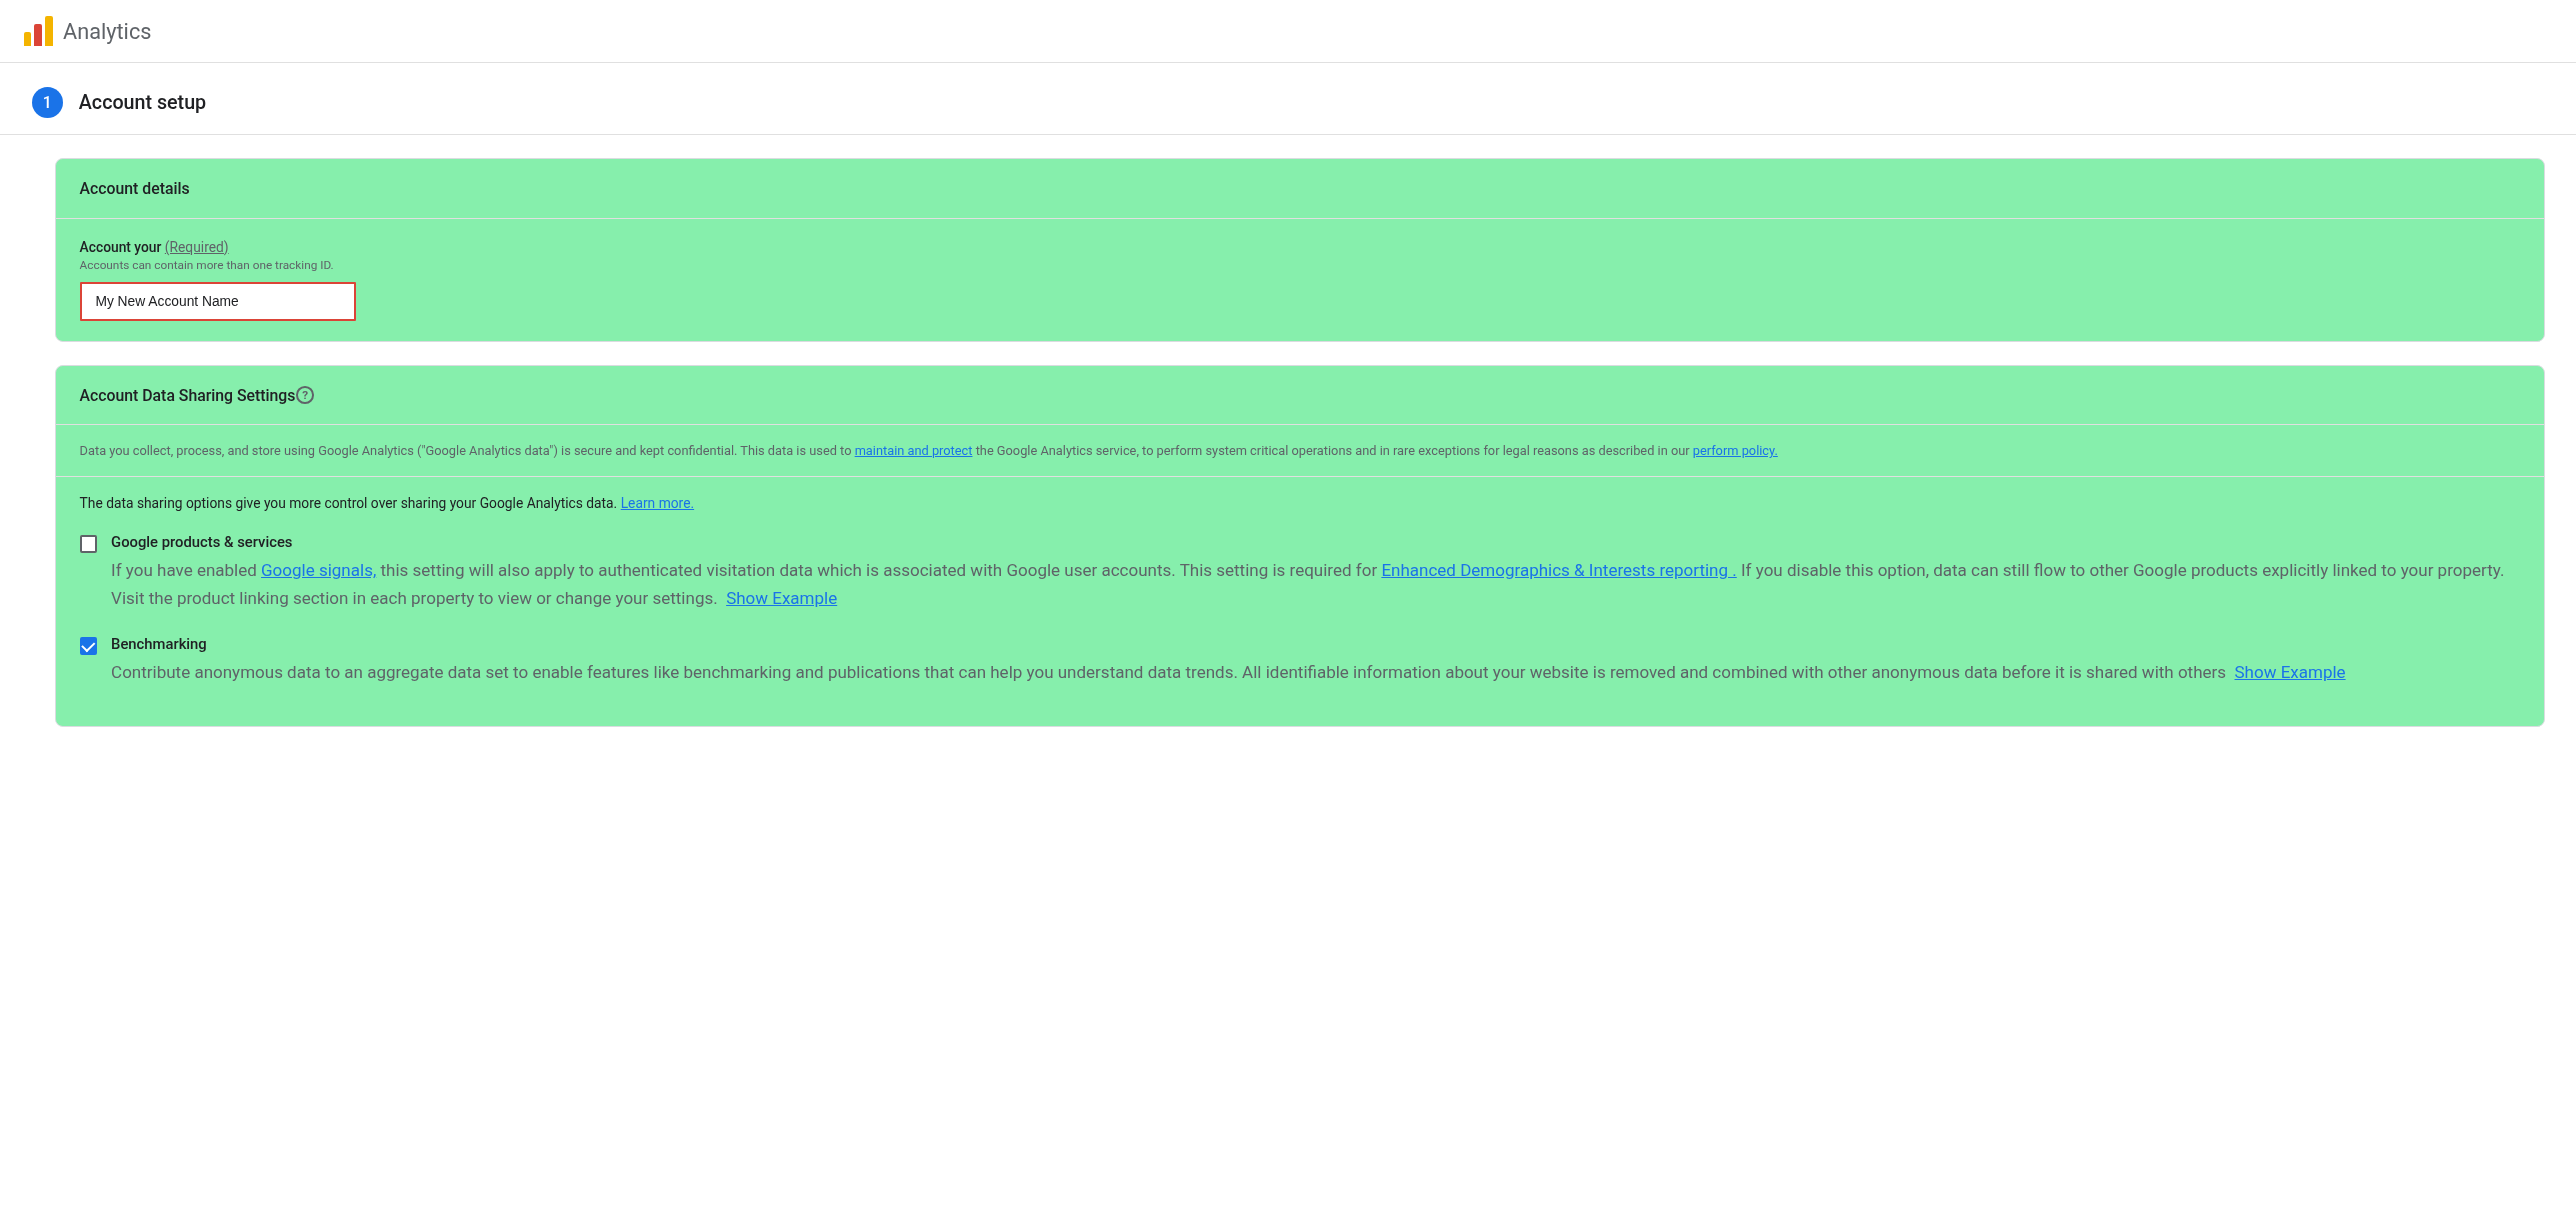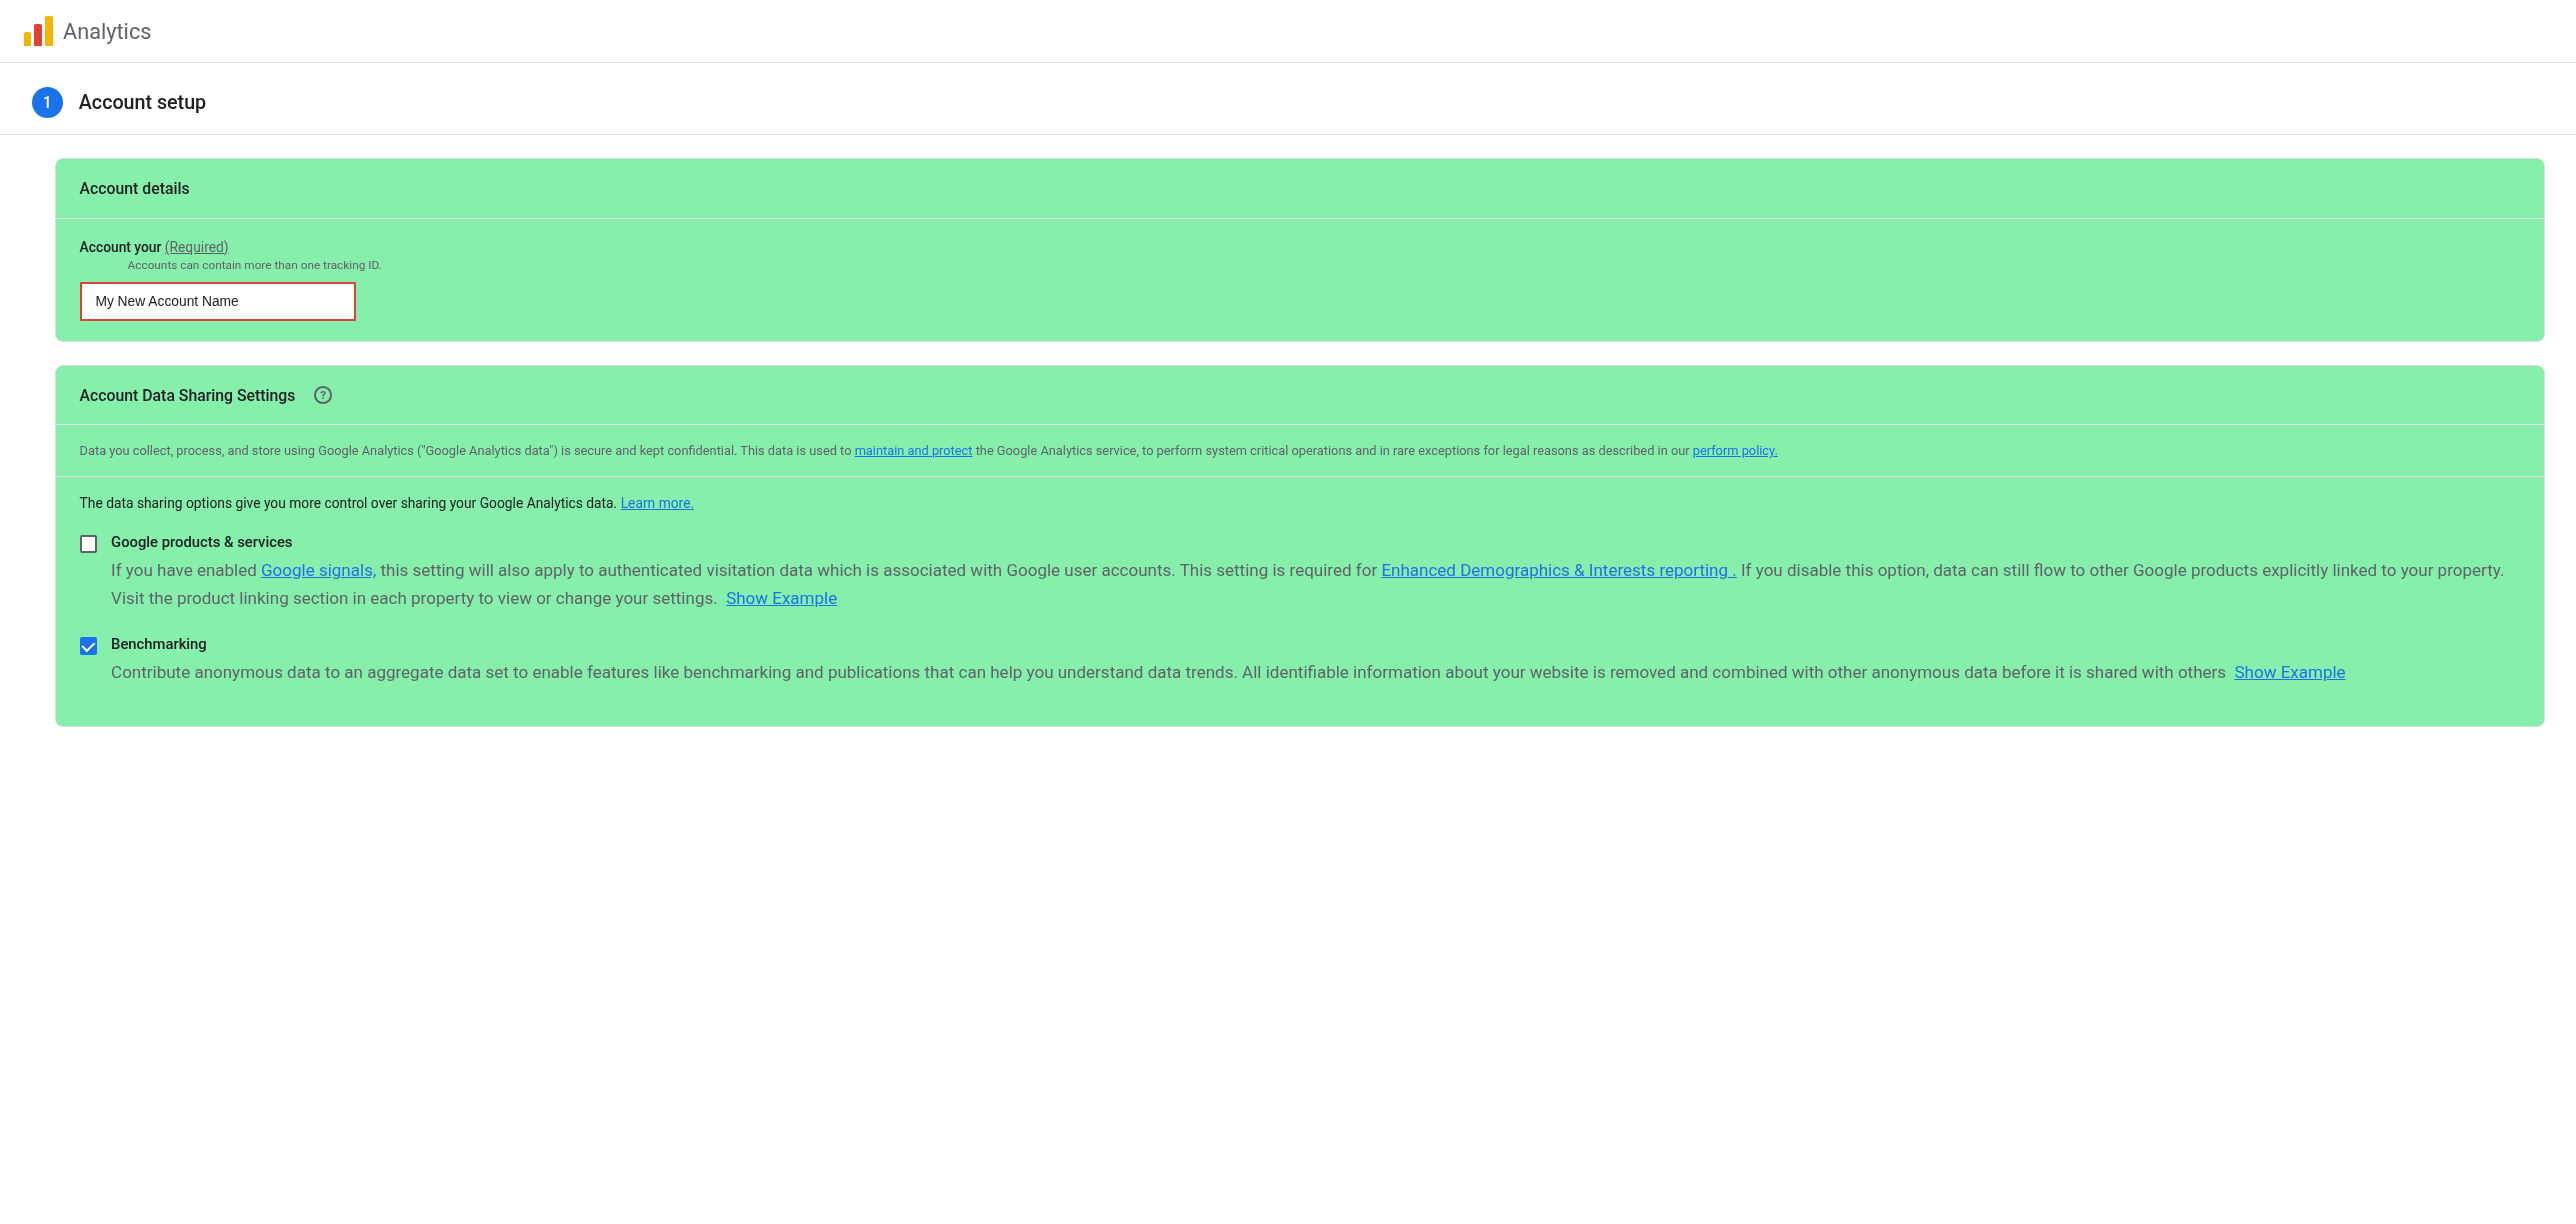--- a/index.html
+++ b/index.html
@@ -91,21 +91,20 @@
     }
     .field-label .required {
       font-weight: 400;
       color: #5f6368;
       text-decoration: underline;
     }
     .field-hint {
       font-size: 11.8px;
       color: #5f6368;
       margin-bottom: 9.8px;
-      margin-left: 48px;
     }
     .text-input {
       border: 2px solid #db4437;
       border-radius: 1px;
       padding: 9.8px 13.8px;
       font-size: 13.8px;
       color: #202124;
       width: 276px;
       outline: none;
     }
@@ -171,21 +170,21 @@
       margin-bottom: 5.9px;
     }
     .checkbox-desc {
       font-size: 17px;
       color: #5f6368;
       line-height: 1.6;
     }
     .card-sharing-header {
       display: flex;
       align-items: center;
-      gap: 19px;
+      gap: 1px;
     }
     .help-icon {
       width: 17.7px;
       height: 17.7px;
       border-radius: 50%;
       border: 2px solid #5f6368;
       color: #5f6368;
       font-size: 11.8px;
       font-weight: 700;
       display: flex;

